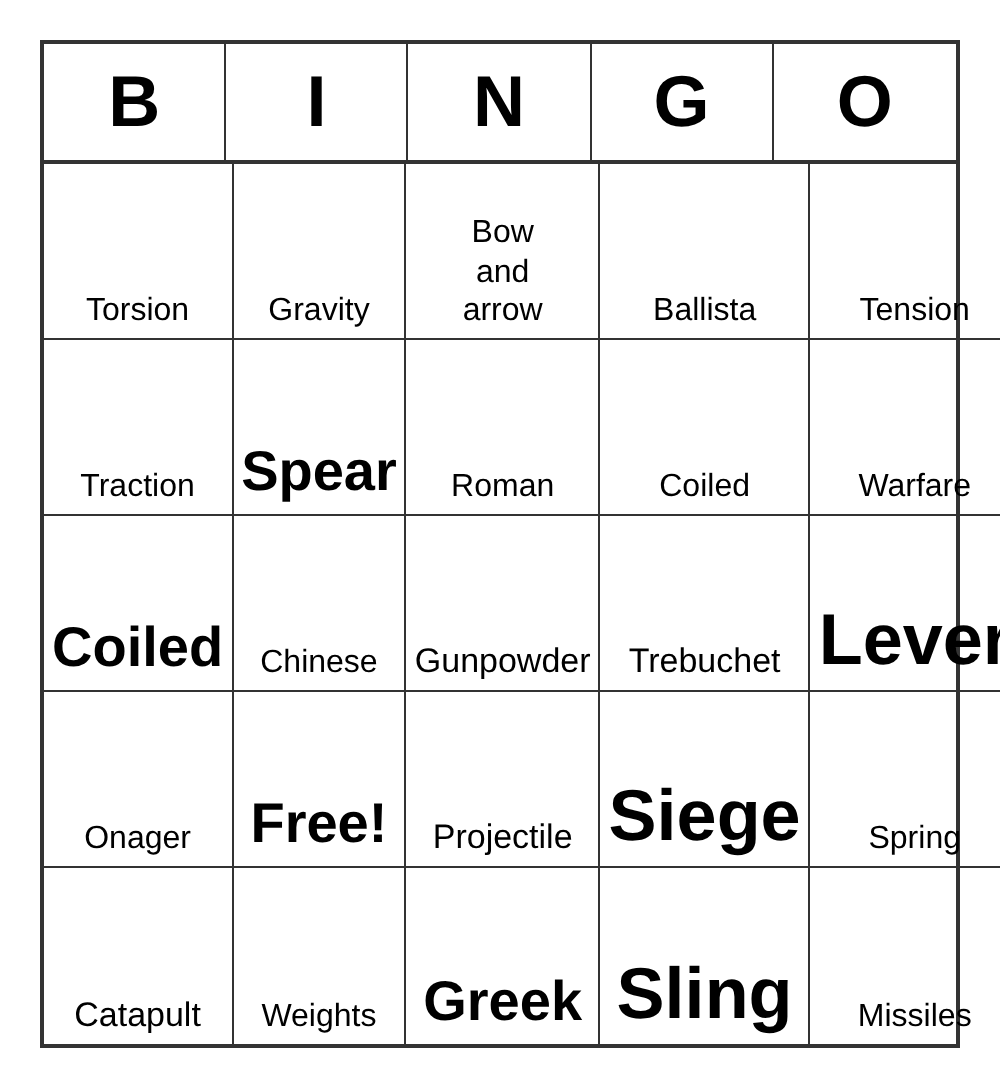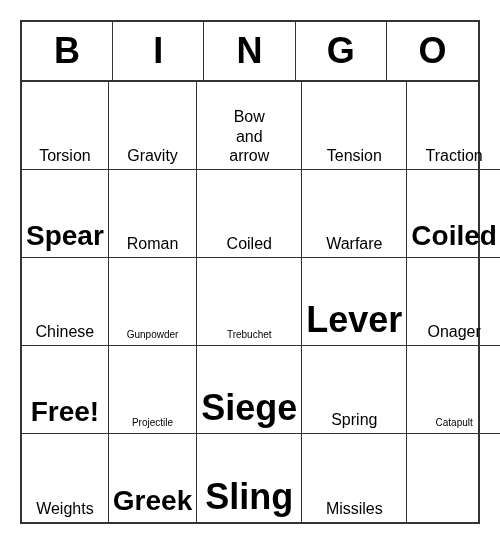--- a/index.html
+++ b/index.html
@@ -65,21 +65,21 @@
     .bingo-cell:nth-child(n+21) {
       border-bottom: none;
     }
 
     .bingo-cell span {
       display: block;
       line-height: 1.2;
     }
 
     .size-small {
-      font-size: 10px;
+      font-size: 17px;
       margin-top: 39px;
     }
 
     .size-medium {
       font-size: 16px;
     }
 
     .size-large {
       font-size: 28px;
       font-weight: bold;
@@ -103,20 +103,23 @@
     </div>
   <div class="bingo-grid">
   <div class="bingo-cell">
         <span class="size-medium">Torsion</span>
       </div>
       <div class="bingo-cell">
         <span class="size-medium">Gravity</span>
       </div>
       <div class="bingo-cell">
         <span class="size-medium">Bow<br>and<br>arrow</span>
+      </div>
+      <div class="bingo-cell">
+        <span class="size-medium">Ballista</span>
       </div>
       <div class="bingo-cell">
         <span class="size-medium">Tension</span>
       </div>
       <div class="bingo-cell">
         <span class="size-medium">Traction</span>
       </div>
       <div class="bingo-cell">
         <span class="size-large">Spear</span>
       </div>

